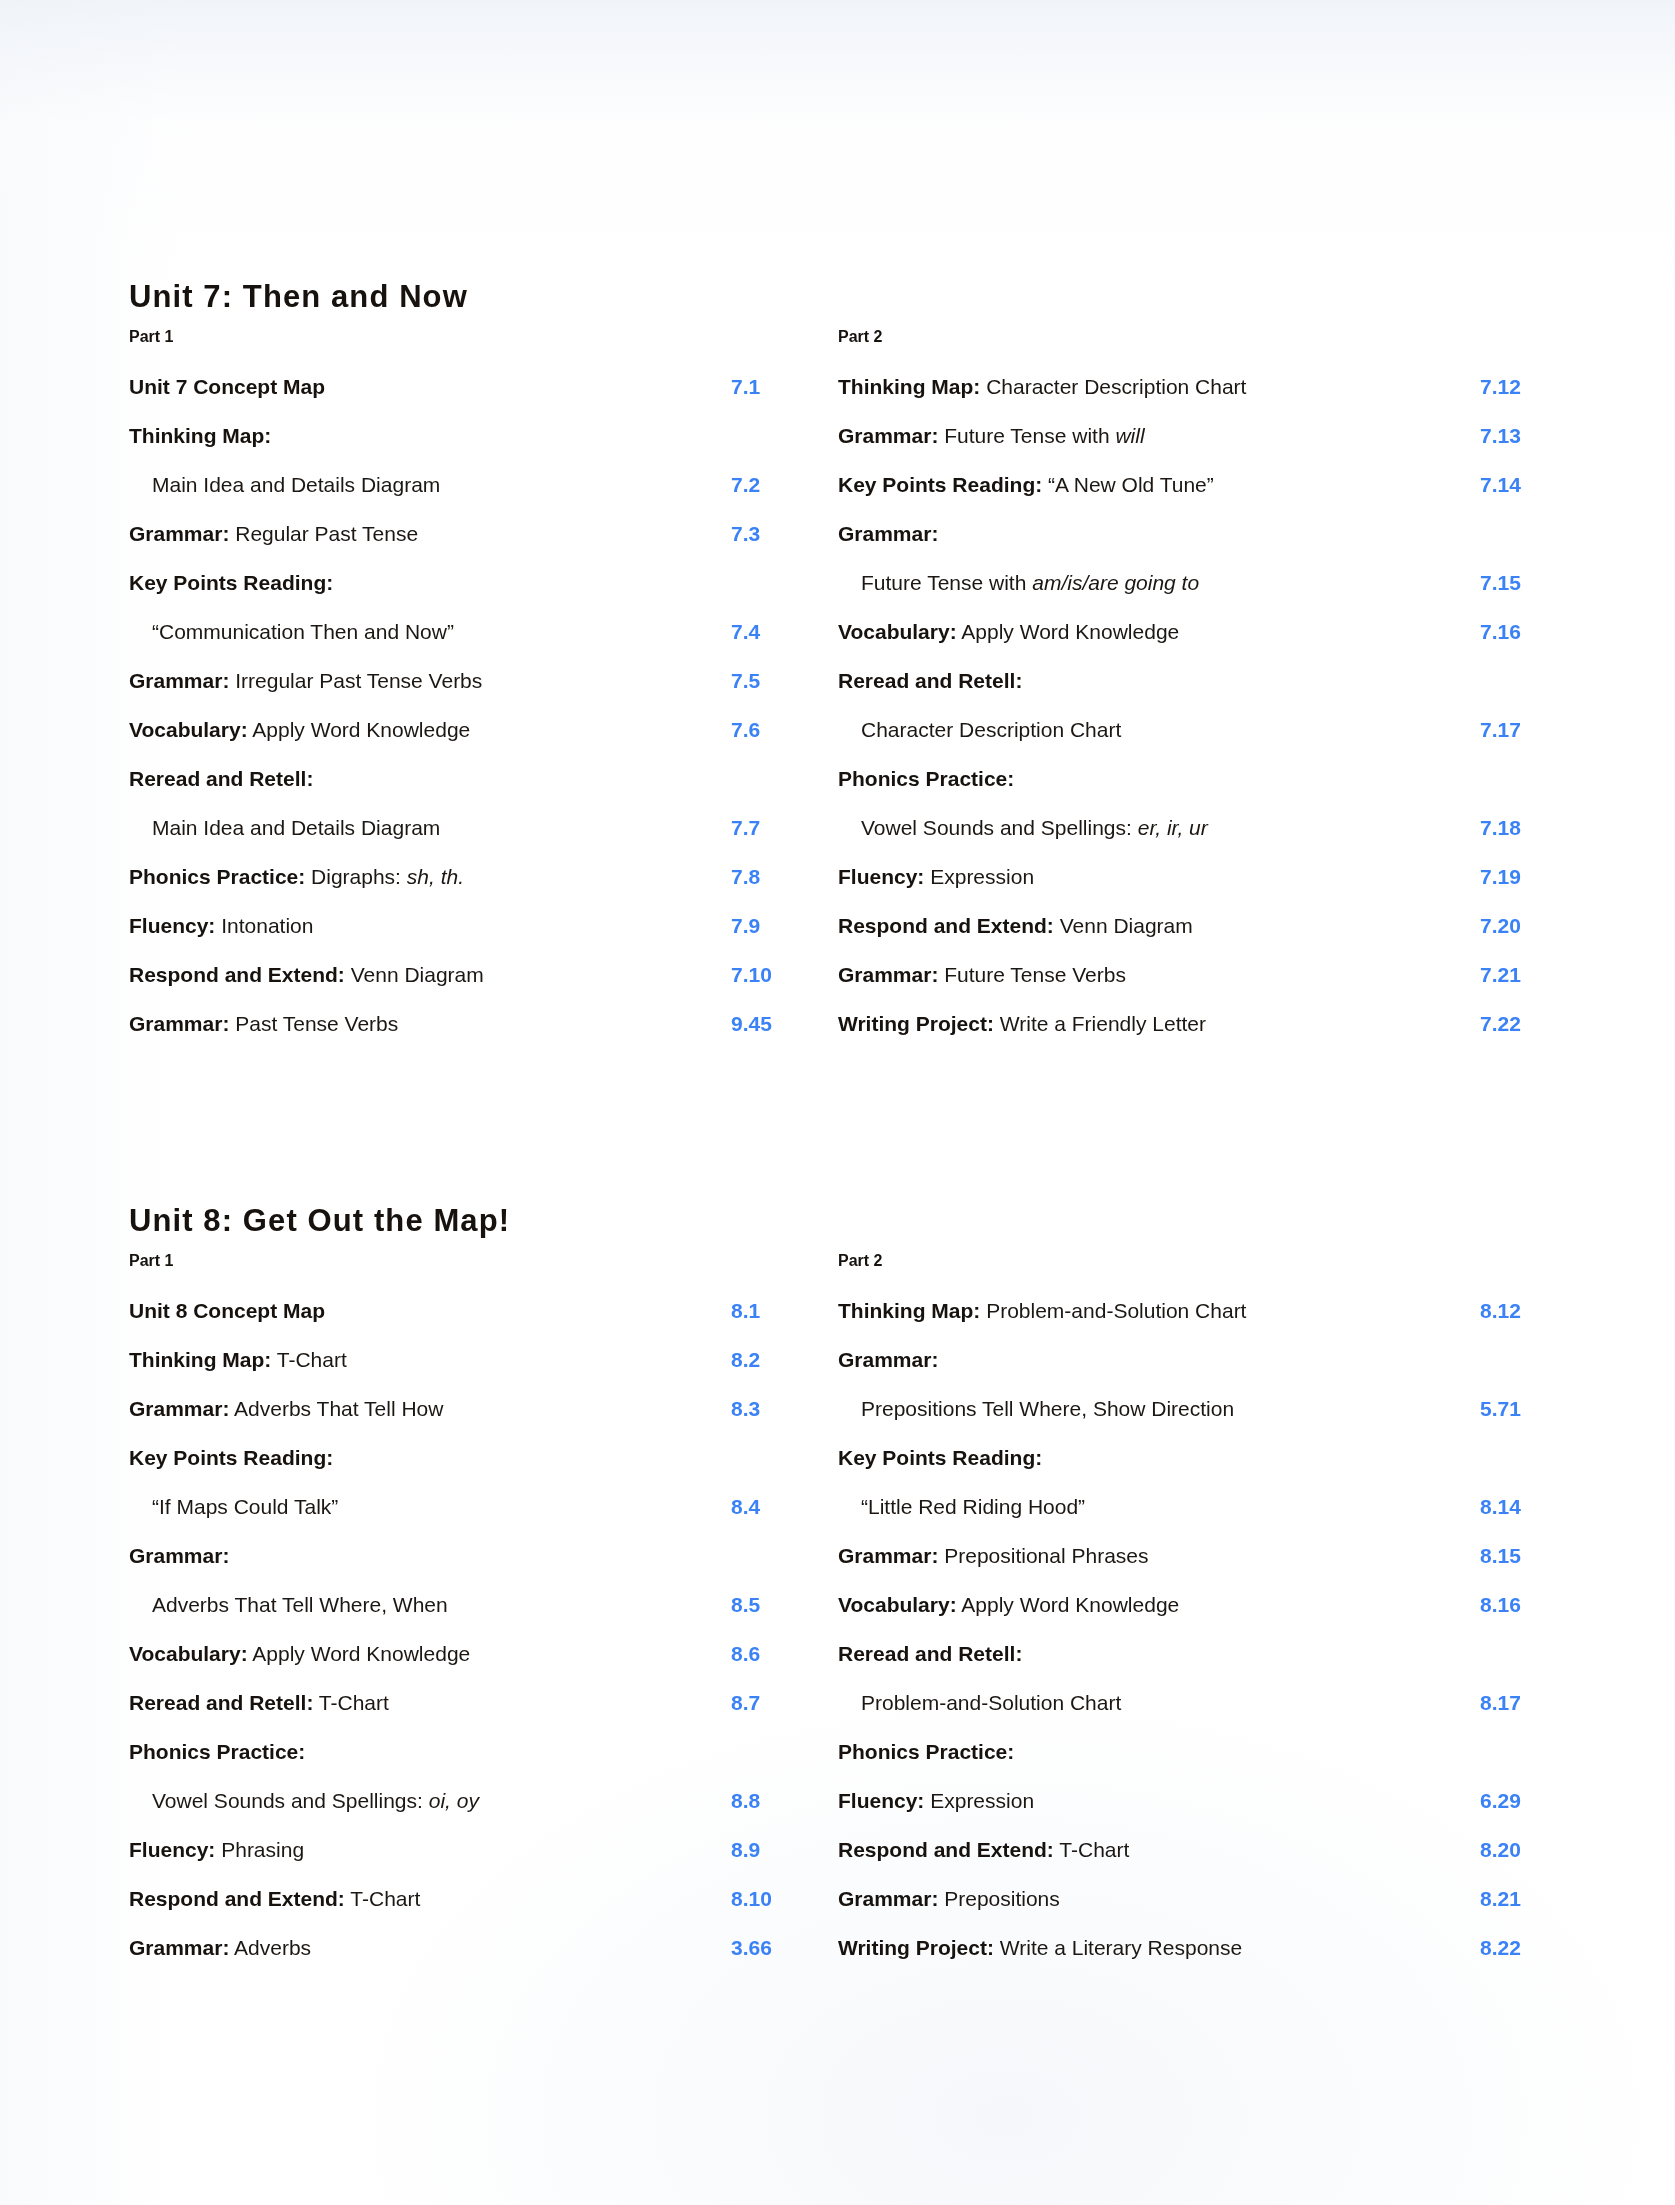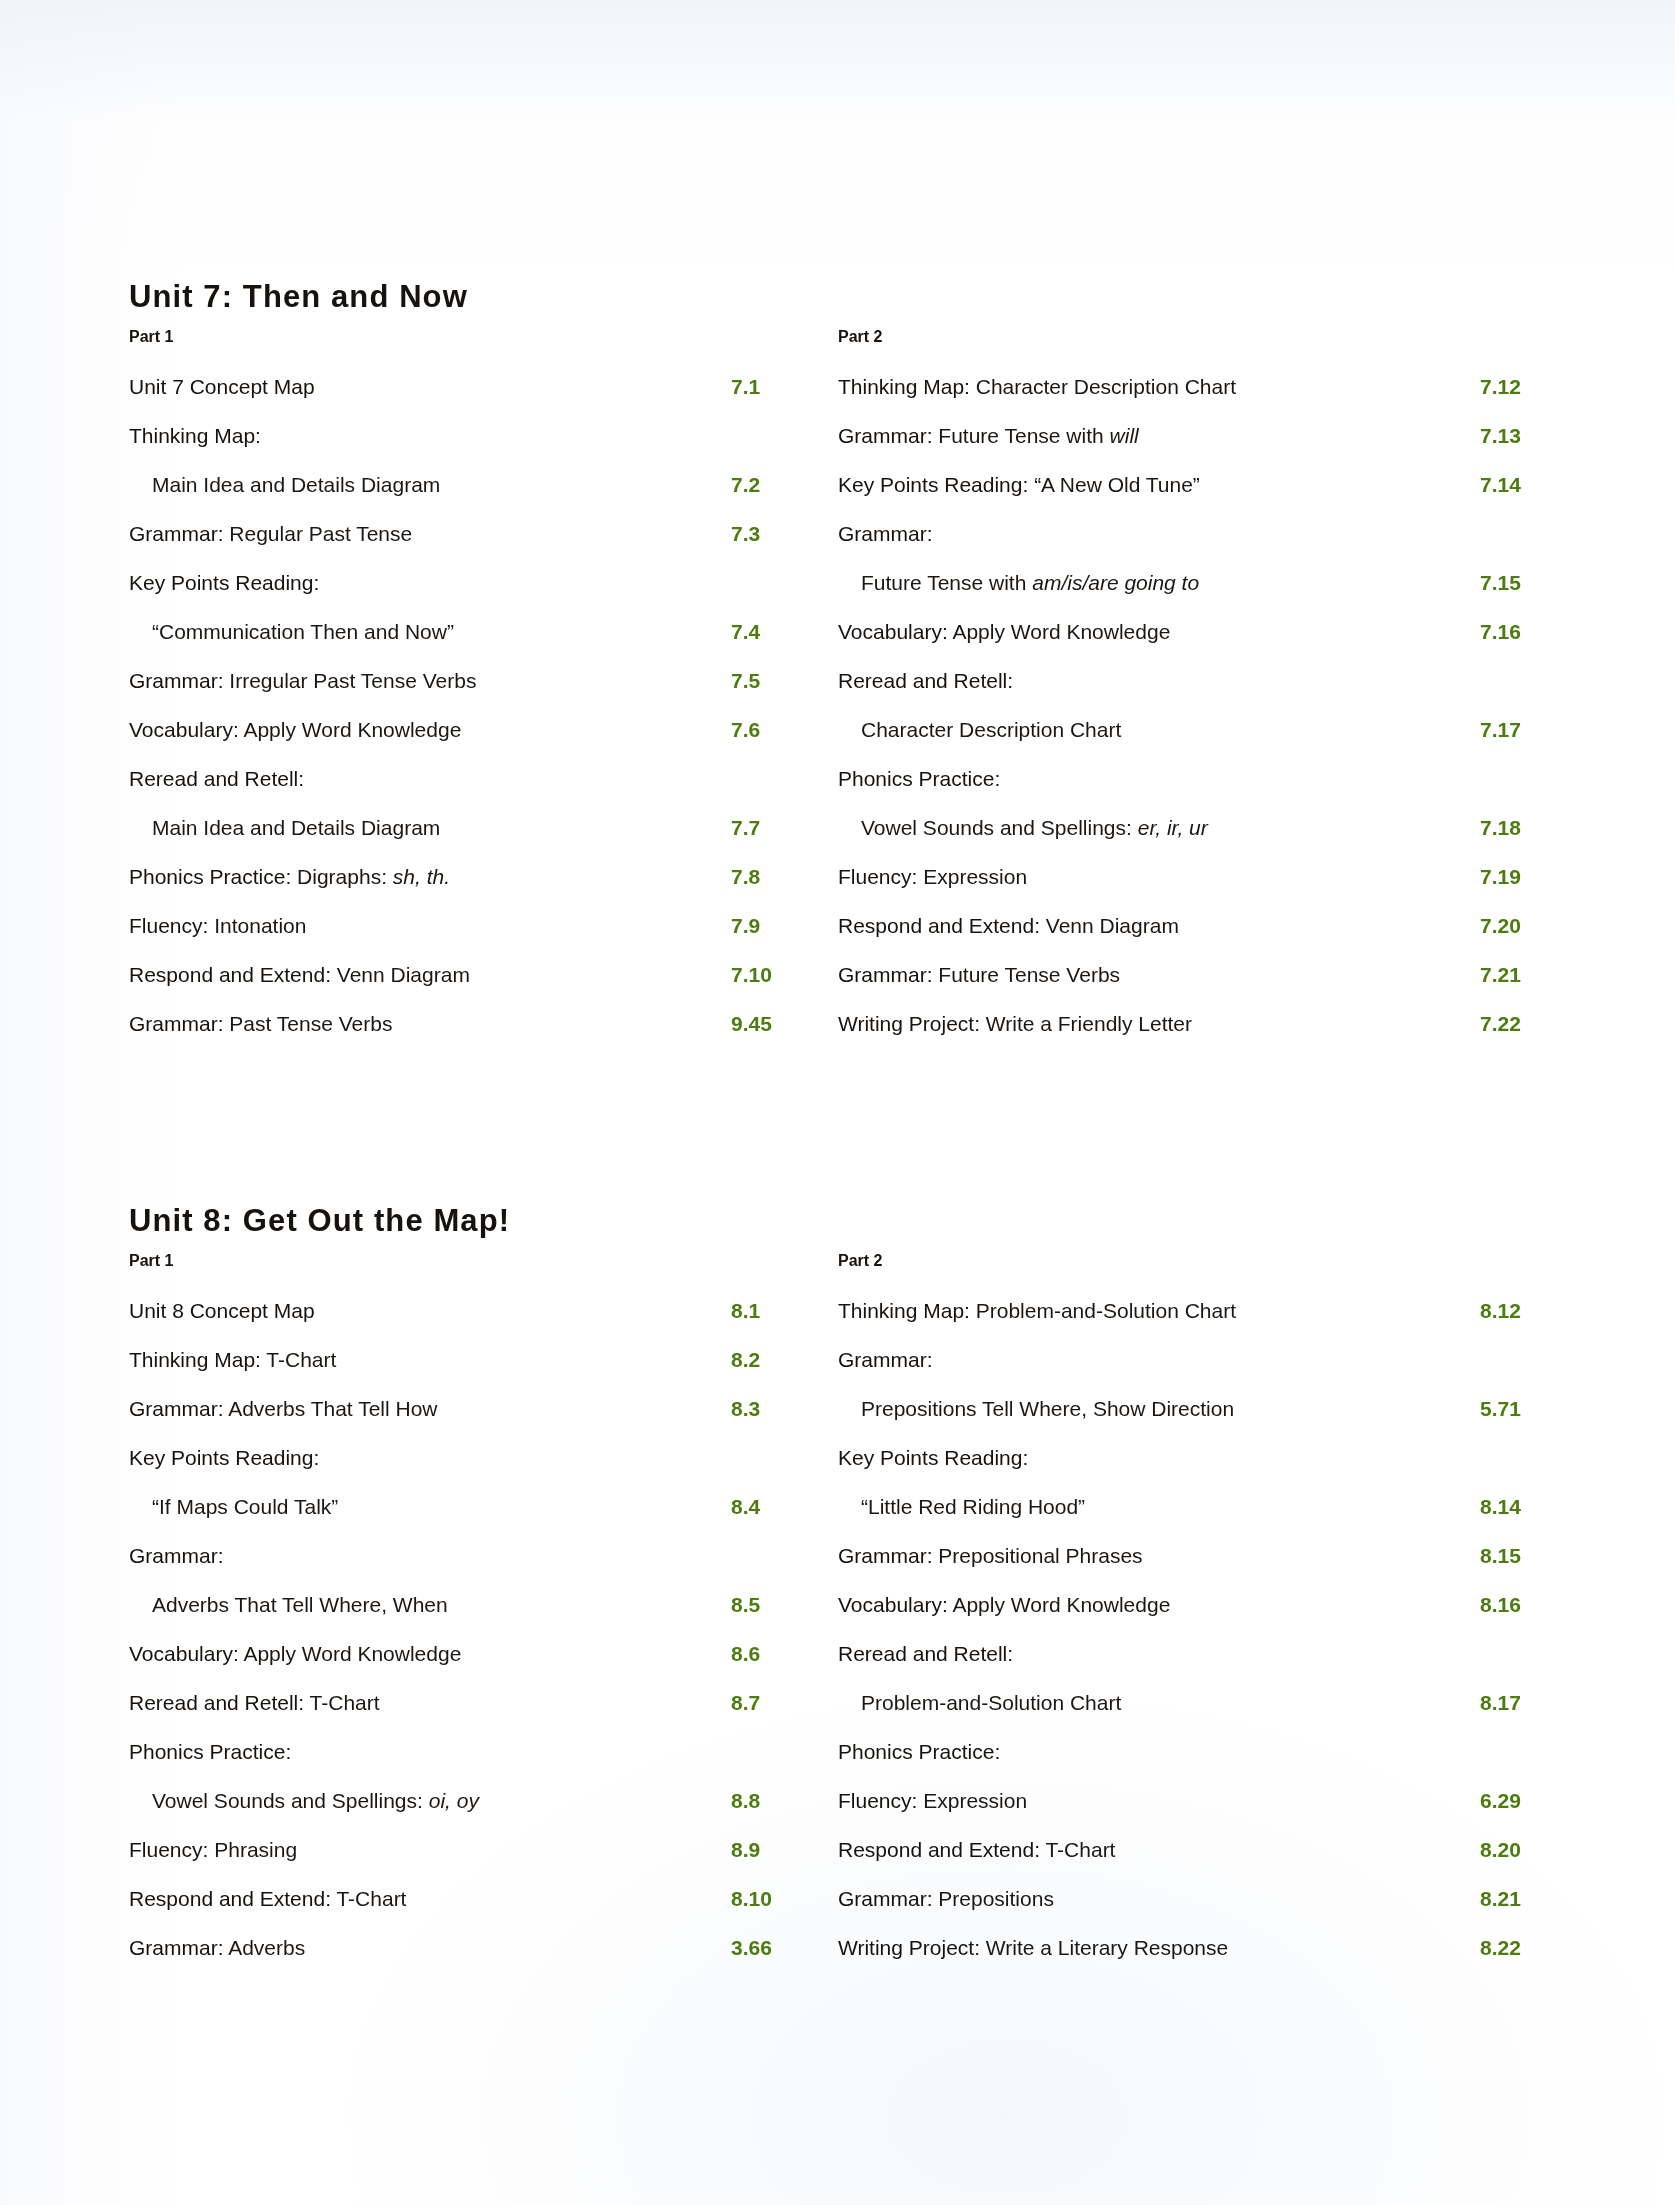--- a/index.html
+++ b/index.html
@@ -73,21 +73,21 @@
     white-space: nowrap;
     color: #1c1713;
   }
   .entry.indent .entry-text { padding-left: 23px; }
 
   .entry-text {
     flex: 0 0 auto;
     max-width: 100%;
   }
   .entry-text b {
-    font-weight: 400;
+    font-weight: 700;
     color: #17120e;
   }
   .entry-text i {
     font-style: italic;
     text-align: right;
   }
 
   .leader {
     flex: 1 1 auto;
     margin: 0 6.8px 0 8.2px;
@@ -104,21 +104,21 @@
   .leader::before {
     content: "..................................................................";
     position: relative;
     top: -1.4px;
   }
 
   .pageno {
     flex: 0 0 auto;
     font-weight: 700;
     font-size: 21px;
-    color: #4d7c0f;
+    color: #3b82f6;
     text-align: left;
     margin-left: 32px;
   }
   .col-left  .pageno { width: 82px; }
   .col-right .pageno { width: 83px; }
 </style>
 </head>
 <body>
 
 <div class="paper-tint"></div>

